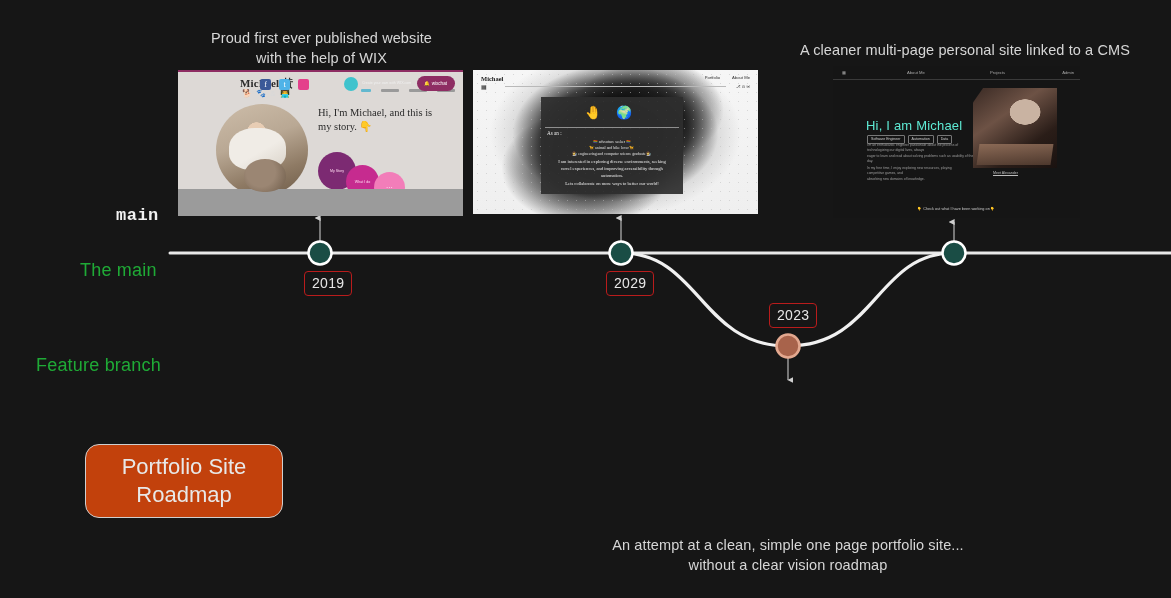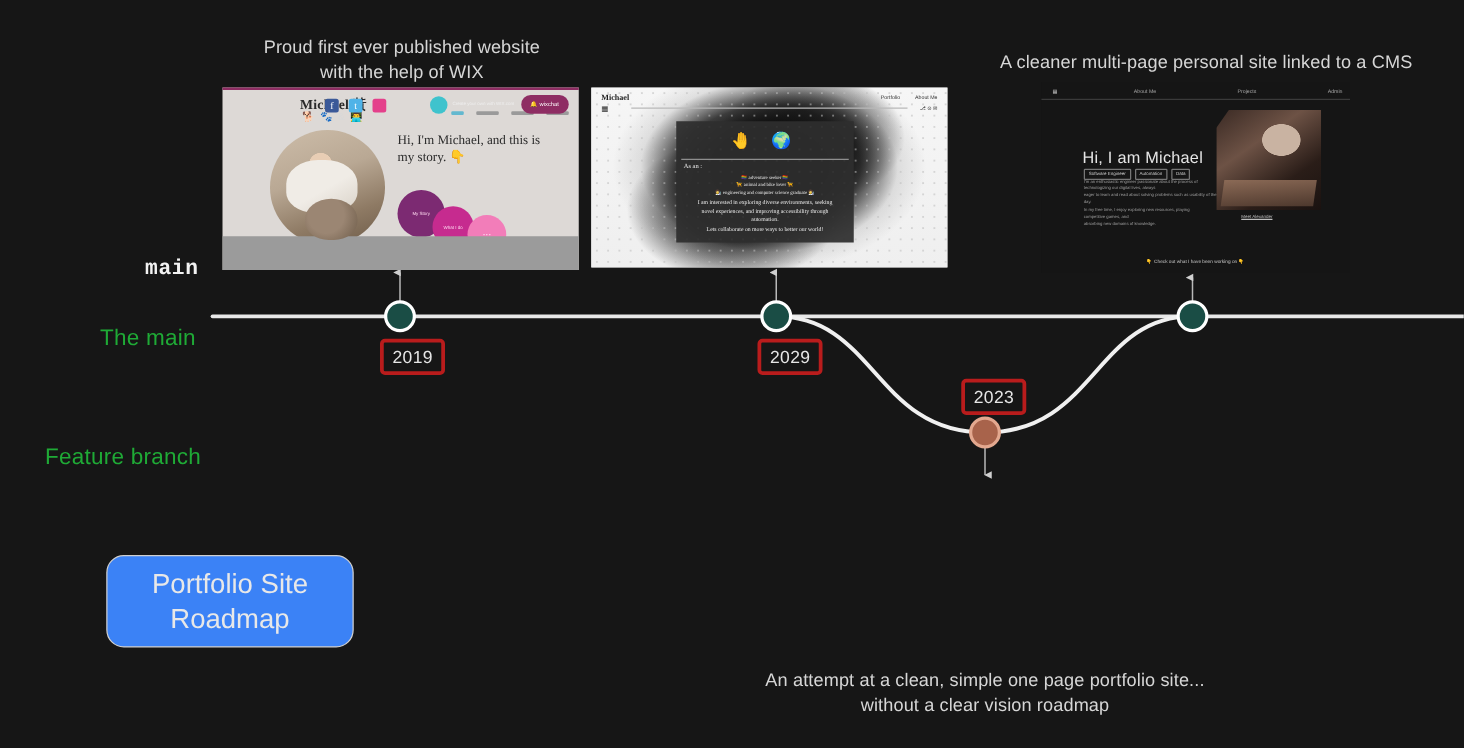--- a/index.html
+++ b/index.html
@@ -48,21 +48,21 @@
     font-family: "Liberation Mono", "DejaVu Sans Mono", monospace;
     font-size: 17px;
     font-weight: bold;
     letter-spacing: .5px;
     padding-left: 16px;
   }
 
   
   .year-badge {
     position: absolute;
-    border: 3px solid #b91c1c;
+    border: 1px solid #b91c1c;
     border-radius: 4px;
     color: #e6e6e6;
     font-size: 14px;
     line-height: 1;
     padding: 4px 7px 5px 7px;
     background: #161616;
     letter-spacing: .3px;
   }
 
   
@@ -75,21 +75,21 @@
     border: 1.5px solid #cfcfcf;
     border-radius: 14px;
     color: #e8e8e8;
     font-size: 22px;
     line-height: 28px;
     display: flex;
     align-items: center;
     justify-content: center;
     text-align: center;
     white-space: pre-line;
-    background: #3b82f6;
+    background: #c2410c;
   }
 
   
   .thumb { position: absolute; overflow: hidden; }
 
   
   .t1 { left: 178px; top: 70px; width: 285px; height: 144px; background: #ddd9d6; border-top: 2px solid #8e2d63; }
   .t1 .hdr { position:absolute; left:0; top:0; width:100%; height:28px; }
   .t1 .name { position:absolute; left:62px; top:4px; font-family:"Liberation Serif", serif; font-size:11px; font-weight:bold; color:#2a2a2a; letter-spacing:.2px;}
   .t1 .emojis { position:absolute; left:64px; top:17px; font-size:8px; letter-spacing:1px; }
@@ -169,21 +169,21 @@
   .t2 .hr2 { position:absolute; left:4px; right:4px; top:30px; height:1px; background:#8e8e8e; }
   .t2 .asan { position:absolute; left:6px; top:33px; font-family:"Liberation Serif",serif; font-size:5.2px; color:#e9e9e9;}
   .t2 .bul { position:absolute; left:0; width:100%; text-align:center; font-size:3.9px; color:#e4e4e4; font-family:"Liberation Serif",serif;}
   .t2 .p1 { position:absolute; left:6px; right:6px; top:61px; text-align:center; font-size:4.6px; line-height:7px; color:#ececec; font-family:"Liberation Serif",serif;}
   .t2 .p2 { position:absolute; left:6px; right:6px; top:84px; text-align:center; font-size:4.6px; color:#ececec; font-family:"Liberation Serif",serif;}
 
   
   .t3 { left:833px; top:66px; width:247px; height:152px; background:#151515; }
   .t3 .topbar { position:absolute; left:0; top:0; width:100%; height:13px; border-bottom:1px solid #3a3a3a; }
   .t3 .topbar .item { position:absolute; top:3.5px; font-size:4.2px; color:#a6a6a6; }
-  .t3 .h1 { position:absolute; left:33px; top:52px; font-size:13px; color:#e5e5e5; letter-spacing:.2px; }
+  .t3 .h1 { position:absolute; left:33px; top:52px; font-size:13px; color:#5eead4; letter-spacing:.2px; }
   .t3 .tags { position:absolute; left:34px; top:69px; display:flex; gap:3px; }
   .t3 .tags b { font-weight:normal; font-size:3.6px; color:#cfcfcf; border:.5px solid #777; padding:1.3px 3px; border-radius:1px;}
   .t3 .body { position:absolute; left:34px; top:77px; width:108px; font-size:3.4px; line-height:5.4px; color:#9d9d9d;}
   .t3 .body2 { position:absolute; left:34px; top:100px; width:102px; font-size:3.4px; line-height:5.4px; color:#9d9d9d;}
   .t3 .pic {
     position:absolute; left:140px; top:22px; width:84px; height:80px;
     background:
       radial-gradient(ellipse 30% 26% at 62% 30%, #c9b3a2 0 60%, transparent 62%),
       linear-gradient(145deg,#3a2a24 0%, #6d5245 35%, #2a1d18 70%, #1a1210 100%);
     clip-path: polygon(12% 0, 100% 0, 100% 100%, 0 100%, 0 18%);

